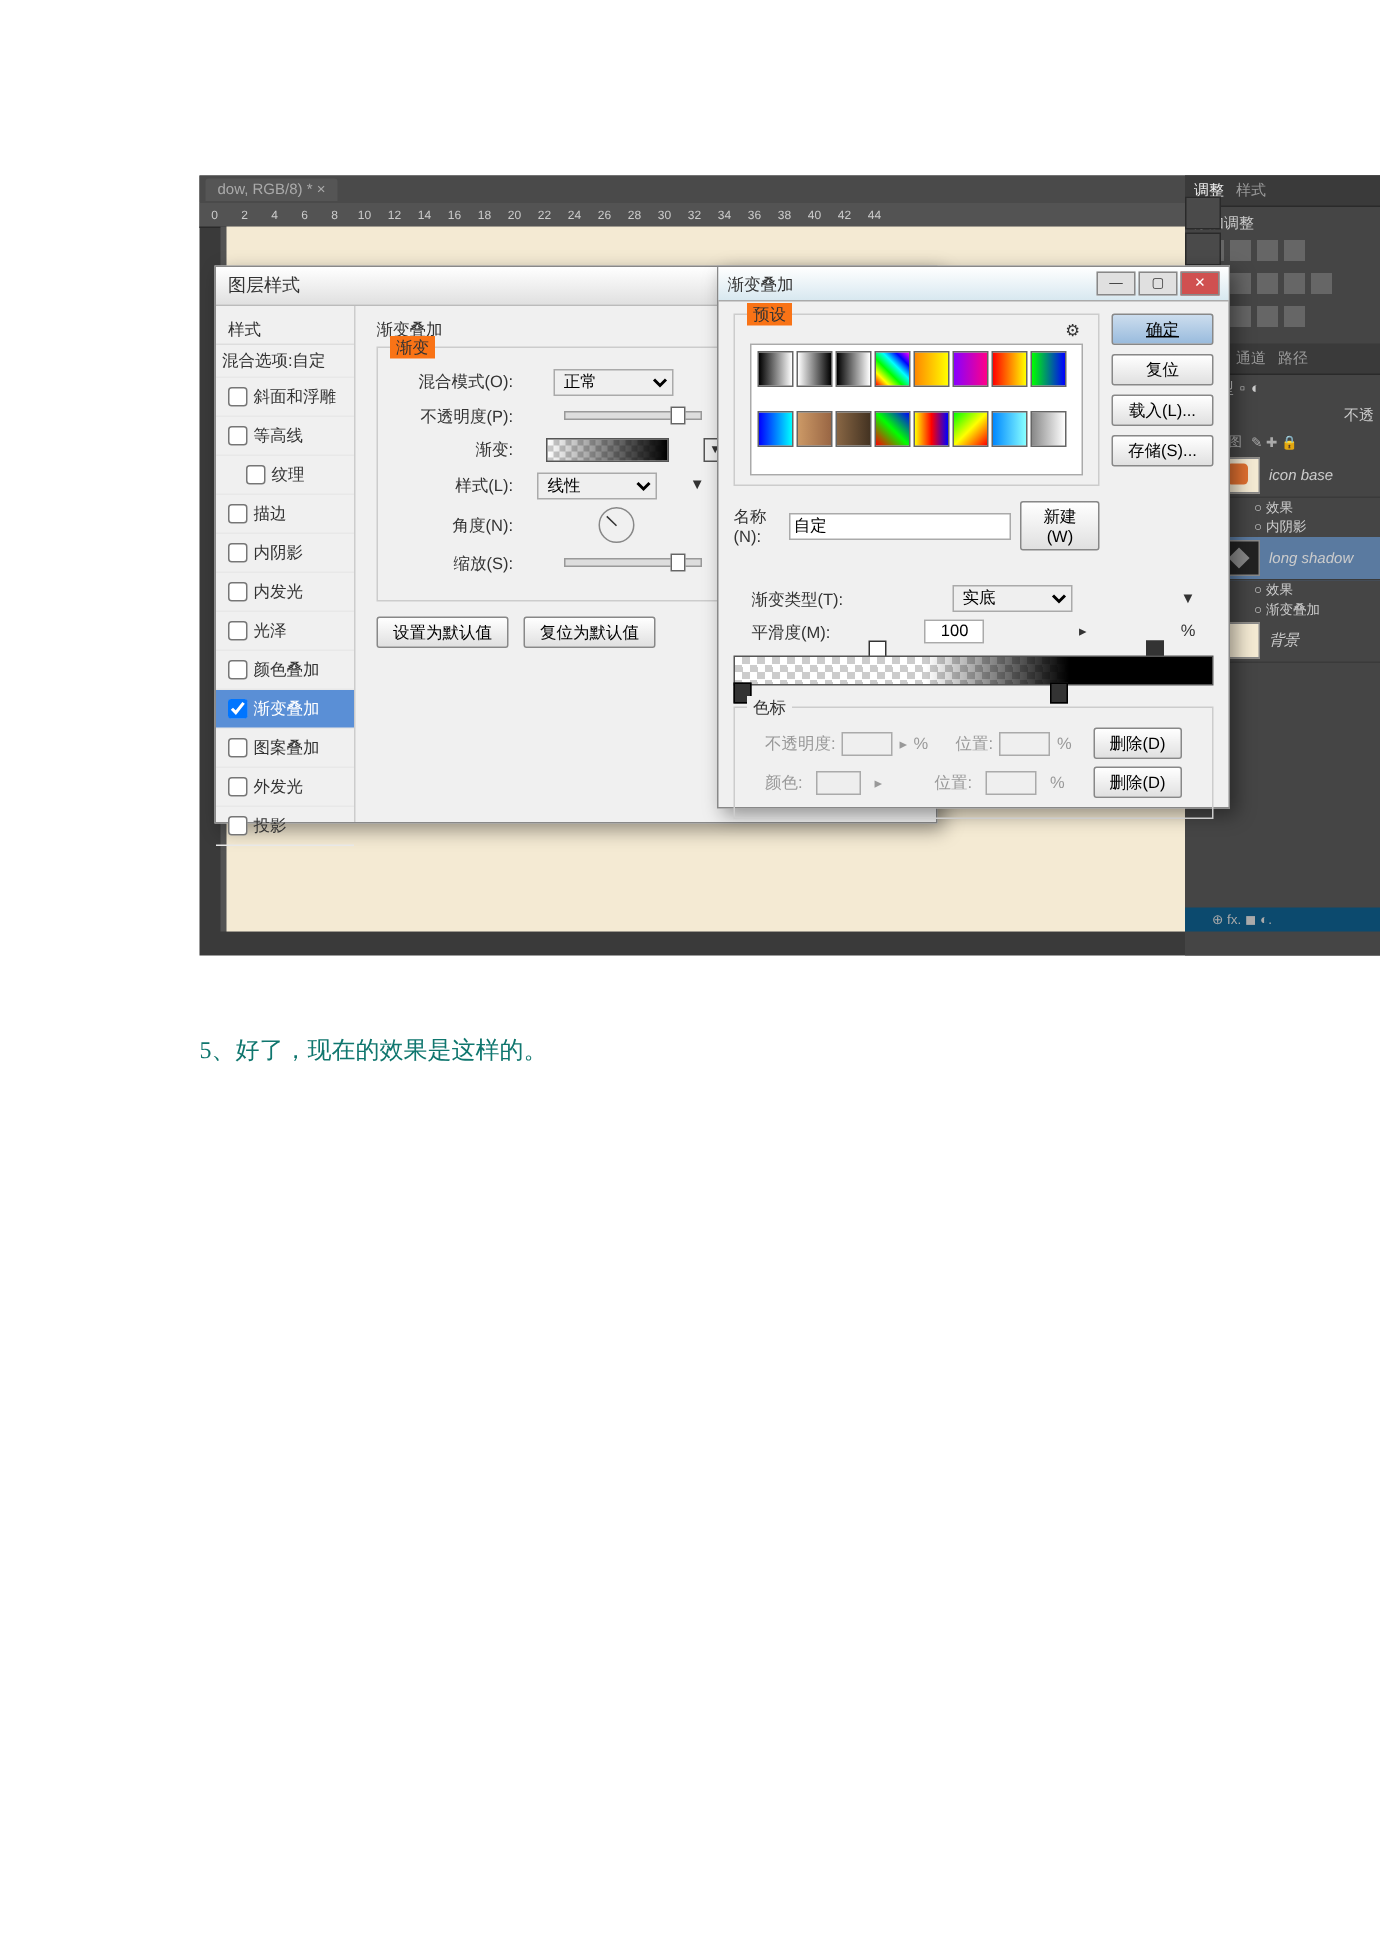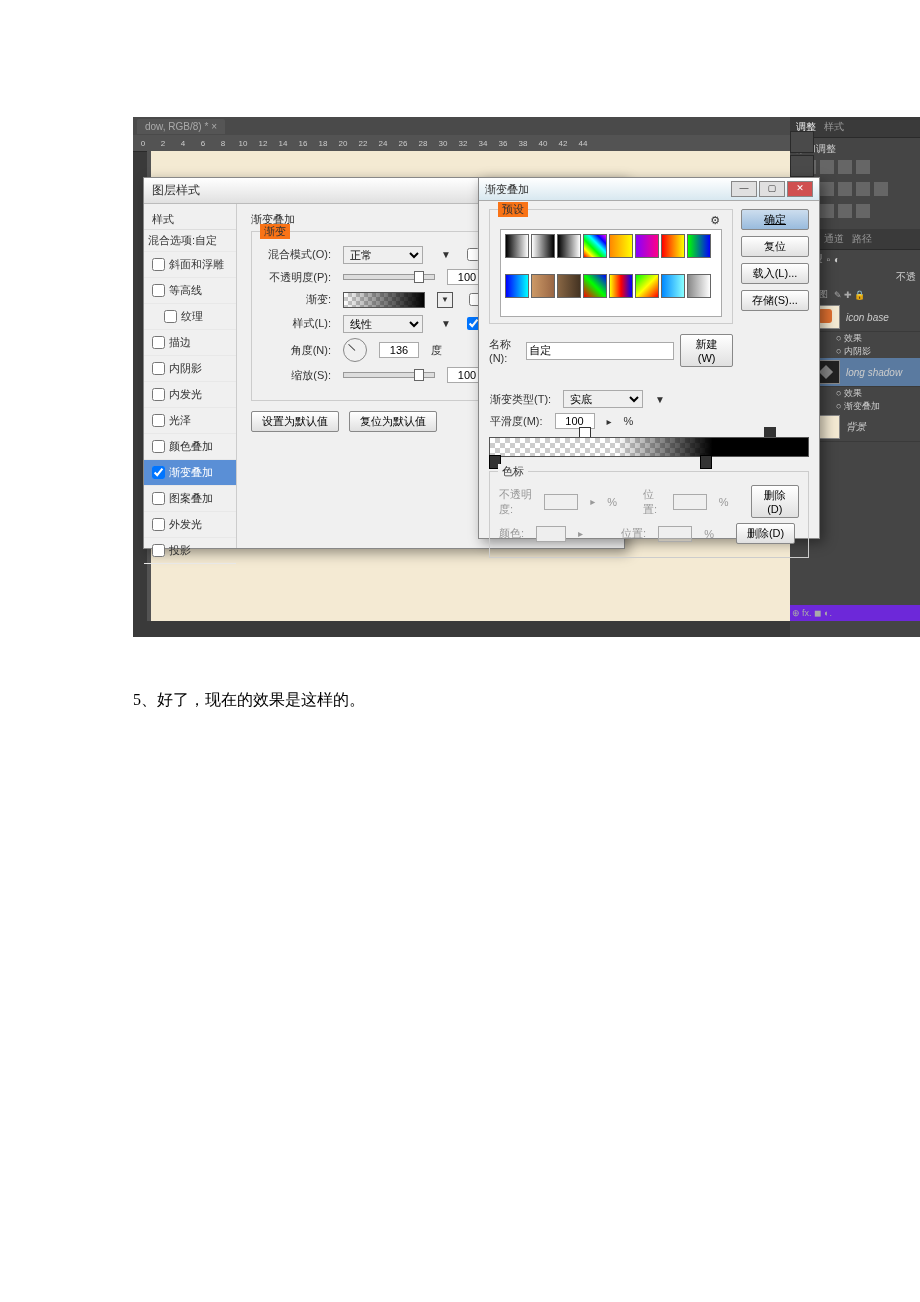--- a/index.html
+++ b/index.html
@@ -31,37 +31,37 @@
 .eye::after { content: "●"; font-size: 8px; position: absolute; left: 2px; top: -1px; color: #ccc; }
 .thumb { width: 24px; height: 22px; border: 1px solid #888; margin-right: 6px; background: #f4ead3; }
 .thumb.icon-base { background: #f4ead3; position: relative; }
 .thumb.icon-base::after { content: ""; position: absolute; left: 3px; top: 3px; width: 14px; height: 14px; background: #e07030; border-radius: 3px; }
 .thumb.long-shadow { background: #222; position: relative; }
 .thumb.long-shadow::after { content: ""; position: absolute; left: 6px; top: 6px; width: 10px; height: 10px; background: #888; transform: rotate(45deg); }
 .thumb.bg { background: #f4ead3; }
 .layer-name { font-style: italic; font-size: 10px; }
 .fx-sub { padding-left: 46px; font-size: 9px; color: #ccc; }
 .fx-sub::before { content: "○ "; }
-.layers-footer { position: absolute; bottom: 0; left: 0; right: 0; height: 16px; background: #6d28d9; display: flex; align-items: center; gap: 6px; padding: 0 2px; font-size: 9px; color: #aaa; }
+.layers-footer { position: absolute; bottom: 0; left: 0; right: 0; height: 16px; background: #0c4a6e; display: flex; align-items: center; gap: 6px; padding: 0 18px; font-size: 9px; color: #aaa; }
 .lock-row { display: flex; align-items: center; gap: 6px; padding: 2px 6px; font-size: 9px; color: #aaa; }
 
 
 .dlg { position: absolute; background: #f0f0f0; border: 1px solid #888; box-shadow: 4px 4px 12px rgba(0,0,0,0.4); }
 .dlg-ls { left: 10px; top: 60px; width: 480px; height: 370px; }
 .dlg-title { background: linear-gradient(#fff, #e0e0e0); border-bottom: 1px solid #bbb; padding: 4px 8px; font-size: 12px; }
 .ls-body { display: flex; height: calc(100% - 26px); }
 .ls-left { width: 92px; border-right: 1px solid #ccc; padding: 6px 0; }
 .ls-left-hdr { padding: 2px 8px; font-size: 11px; border-bottom: 1px solid #ddd; }
 .ls-item { padding: 3px 6px 3px 4px; font-size: 11px; display: flex; align-items: center; border-bottom: 1px solid #e8e8e8; cursor: default; }
 .ls-item.selected { background: #5a8fd6; color: #fff; }
 .ls-item input { margin-right: 4px; }
 .ls-right { flex: 1; padding: 8px 14px; }
 .fieldset { border: 1px solid #ccc; padding: 8px 10px 12px; margin-bottom: 10px; position: relative; }
 .fieldset-title { position: absolute; top: -8px; left: 8px; background: #f97316; padding: 0 4px; font-size: 11px; }
-.form-row { display: flex; align-items: center; margin: 5px 1px; font-size: 11px; gap: 12px; }
+.form-row { display: flex; align-items: center; margin: 5px 12px; font-size: 11px; gap: 2px; justify-content: space-between; }
 .form-row label { width: 68px; text-align: right; }
 .form-row select, .form-row input[type=text] { font-size: 11px; border: 1px solid #aaa; padding: 1px 2px; }
 .form-row select { width: 80px; }
 .form-row input[type=text] { width: 34px; text-align: center; }
 .slider { flex: 0 0 90px; height: 4px; background: #ddd; border: 1px solid #999; position: relative; }
 .slider::after { content: ""; position: absolute; right: 10px; top: -4px; width: 8px; height: 10px; background: #fff; border: 1px solid #666; }
 .grad-swatch { width: 80px; height: 14px; border: 1px solid #555; background: linear-gradient(to right, transparent, #000), repeating-conic-gradient(#ccc 0 25%, #fff 0 50%) 0 0/8px 8px; }
 .grad-dd { width: 14px; height: 14px; border: 1px solid #555; background: #eee; text-align: center; font-size: 8px; line-height: 14px; }
 .angle-dial { width: 22px; height: 22px; border: 1px solid #888; border-radius: 50%; position: relative; }
 .angle-dial::after { content: ""; position: absolute; left: 50%; top: 50%; width: 9px; height: 1px; background: #333; transform-origin: left; transform: rotate(-136deg); }
@@ -84,21 +84,21 @@
 .preset { width: 22px; height: 22px; border: 1px solid #666; }
 .ge-name-row { display: flex; align-items: center; gap: 6px; margin: 10px 0; }
 .ge-name-row input { flex: 1; border: 1px solid #aaa; padding: 2px; font-size: 11px; }
 .ge-lower { padding: 0 10px 10px; }
 .grad-bar-wrap { margin: 8px 0 14px; position: relative; }
 .grad-bar { height: 18px; border: 1px solid #555; background: linear-gradient(to right, rgba(0,0,0,0) 0%, rgba(0,0,0,0) 40%, #000 70%, #000 100%), repeating-conic-gradient(#ccc 0 25%, #fff 0 50%) 0 0/10px 10px; position: relative; }
 .stop-top { position: absolute; top: -10px; width: 10px; height: 10px; background: #fff; border: 1px solid #333; }
 .stop-bot { position: absolute; bottom: -12px; width: 10px; height: 12px; background: #333; border: 1px solid #000; }
 .ge-stops { border: 1px solid #ccc; padding: 8px; position: relative; }
 .ge-stops-title { position: absolute; top: -8px; left: 8px; background: #f0f0f0; padding: 0 4px; font-size: 11px; }
-.doc-text { position: absolute; left: 133px; top: 690px; font-family: "SimSun", serif; font-size: 16px; color: #000000; }
+.doc-text { position: absolute; left: 133px; top: 690px; font-family: "SimSun", serif; font-size: 16px; color: #0f766e; }
 </style>
 </head>
 <body>
 
 <div class="page">
   <div class="screenshot">
 
     <div class="tab-bar">
       <span class="tab">dow, RGB/8) * ×</span>
     </div>

